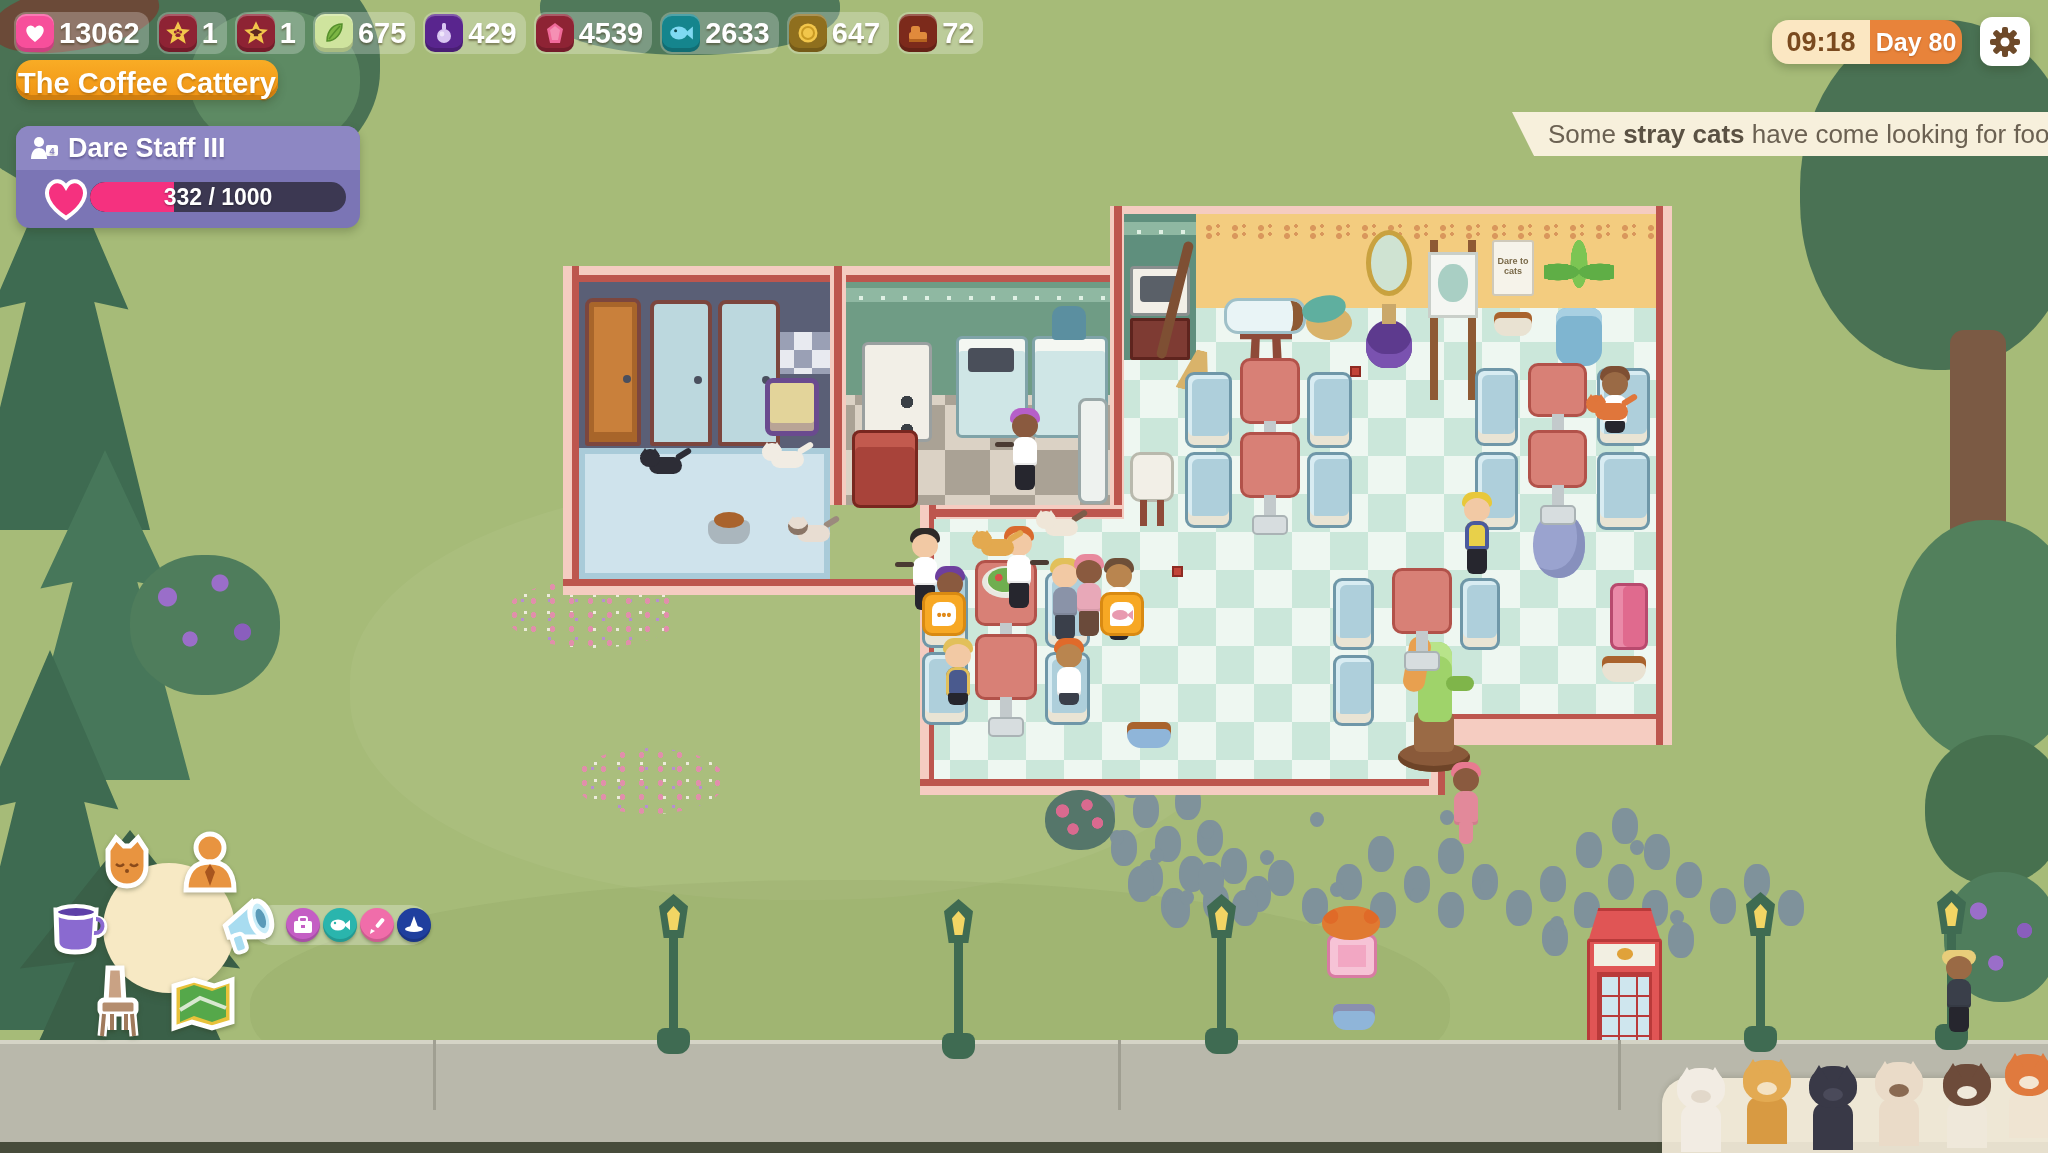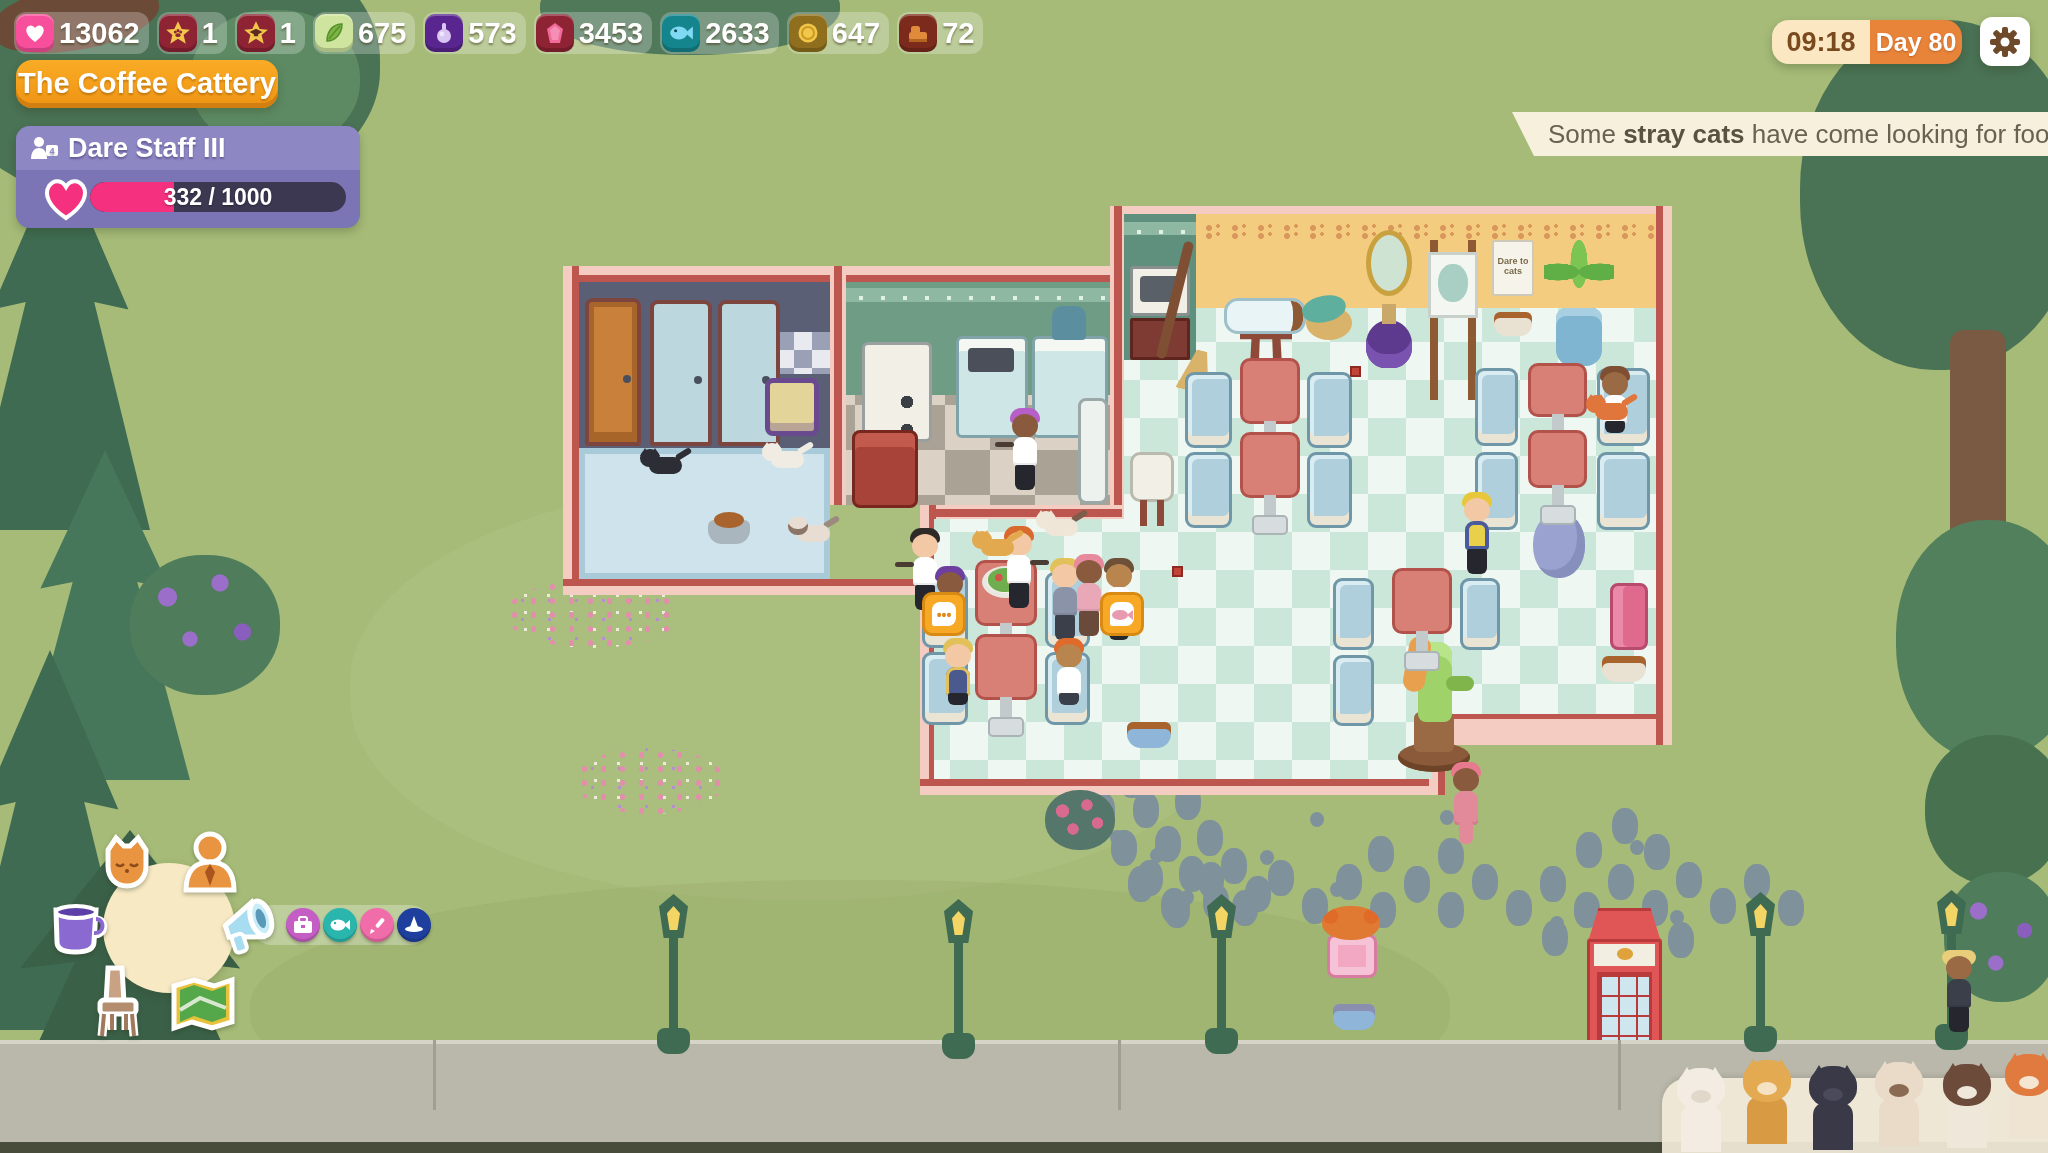--- a/index.html
+++ b/index.html
@@ -75,21 +75,21 @@
   .lamp .h i{position:absolute;left:8px;top:12px;width:13px;height:24px;background:#f2d564;clip-path:polygon(50% 0,100% 30%,80% 100%,20% 100%,0 30%);}
   .lamp .b{position:absolute;left:7px;top:140px;width:33px;height:26px;background:#3f6b52;border-radius:8px 8px 12px 12px;}
   .stoneA{position:absolute;width:26px;height:36px;border-radius:46%;background:#7f929b;}
   .stoneB{position:absolute;width:14px;height:15px;border-radius:50%;background:#7f929b;}
   
   .chipbar{position:absolute;left:14px;top:12px;display:flex;gap:8px;z-index:20;}
   .chip{display:flex;align-items:center;gap:5px;background:rgba(255,255,255,.25);border-radius:12px;padding:2px 9px 2px 2px;}
   .tile{width:38px;height:38px;border-radius:10px;display:flex;align-items:center;justify-content:center;
         box-shadow:inset 0 -4px 0 rgba(0,0,0,.18),inset 0 2px 0 rgba(255,255,255,.25);}
   .chip span{color:#fff;font-size:29px;font-weight:bold;text-shadow:0 2px 2px rgba(60,50,20,.5);}
-  #cafeName{position:absolute;left:16px;top:60px;width:262px;height:48px;border-radius:16px;z-index:20;
+  #cafeName{position:absolute;left:16px;top:60px;width:262px;height:40px;border-radius:16px;z-index:20;
      background:linear-gradient(#f9ac25,#ef9314);box-shadow:inset 0 -5px 0 #d07f10,0 4px 8px rgba(40,50,20,.25);
      color:#fff;font-size:29px;font-weight:bold;text-align:center;line-height:46px;text-shadow:0 2px 2px rgba(120,70,0,.4);}
   #goalPanel{position:absolute;left:16px;top:126px;width:344px;height:102px;border-radius:14px;background:#7b75b5;z-index:20;
      box-shadow:0 4px 8px rgba(40,50,20,.25);}
   #goalPanel .hdr{position:absolute;left:0;top:0;right:0;height:44px;background:#8d87c3;border-radius:14px 14px 0 0;
      display:flex;align-items:center;gap:9px;padding-left:13px;color:#fff;font-size:27px;font-weight:bold;
      text-shadow:0 2px 2px rgba(40,30,80,.4);}
   .goalbar{position:absolute;left:74px;top:56px;width:256px;height:30px;border-radius:15px;background:#3c3852;overflow:hidden;}
   .goalfill{position:absolute;left:0;top:0;bottom:0;background:#f5317f;border-radius:15px 0 0 15px;}
   .goaltext{position:absolute;left:74px;top:56px;width:256px;height:30px;color:#fff;font-size:23px;line-height:30px;
@@ -534,30 +534,30 @@
         <span>675</span>
     </div>
     <div class="chip">
       <span class="tile" style="background:#59258e;">
         <svg width="26" height="26" viewBox="0 0 26 26">
             <rect x="11" y="3" width="4" height="7" rx="1.5" fill="#d9c6f2"></rect>
             <circle cx="13" cy="16" r="7" fill="#d9c6f2"></circle>
             <circle cx="11" cy="14" r="2.4" fill="#efe6fa"></circle>
           </svg>
       </span>
-        <span>573</span>
+        <span>429</span>
     </div>
     <div class="chip">
       <span class="tile" style="background:#8e2334;">
         <svg width="26" height="26" viewBox="0 0 26 26">
             <polygon points="13,3 21,9 18,23 8,23 5,9" fill="#f06a9a"></polygon>
             <polygon points="13,6 18,10 16,20 10,20 8,10" fill="#f590b4"></polygon>
           </svg>
       </span>
-        <span>3453</span>
+        <span>4539</span>
     </div>
     <div class="chip">
       <span class="tile" style="background:#15858d;">
         <svg width="28" height="28" viewBox="0 0 26 26">
             <ellipse cx="11" cy="13" rx="8" ry="6" fill="#7fd9f2"></ellipse>
             <polygon points="17,13 24,7 24,19" fill="#7fd9f2"></polygon>
             <circle cx="8" cy="11" r="1.4" fill="#10454a"></circle>
           </svg>
       </span>
         <span>2633</span>

